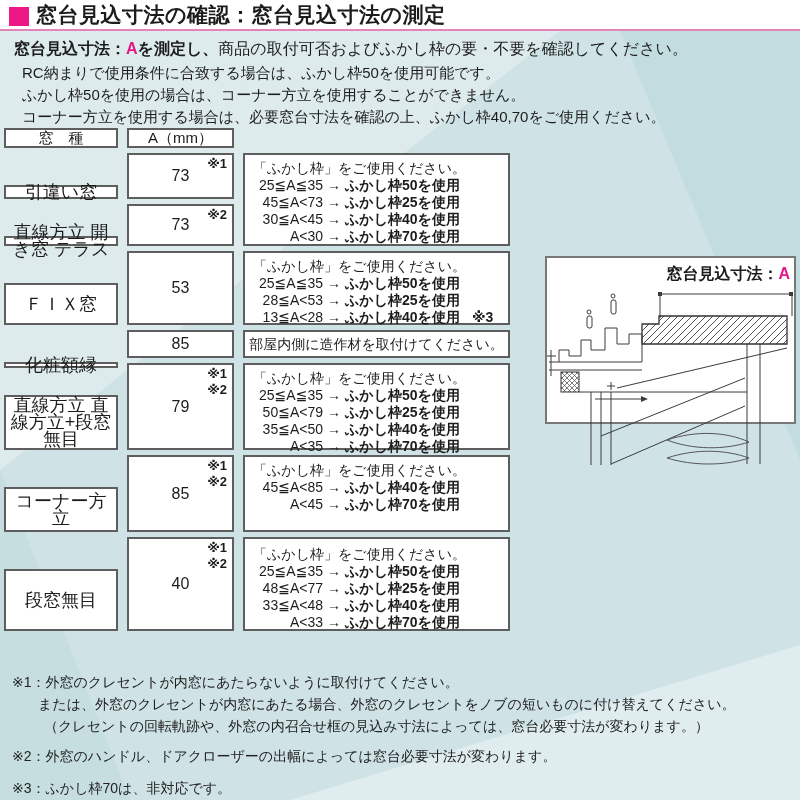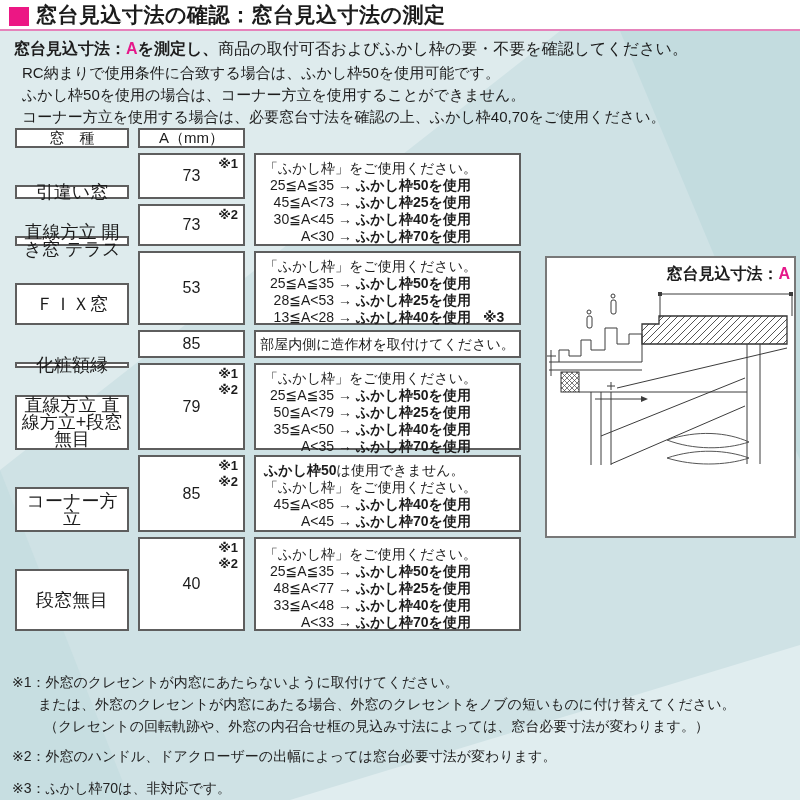--- a/index.html
+++ b/index.html
@@ -20,21 +20,21 @@
 
   
   .intro{position:absolute;left:14px;top:38px;font-size:15px;line-height:22px;}
   .intro .l1{font-size:16px;margin-bottom:2px;white-space:nowrap;}
   .b{font-weight:700;}
   .accent{color:#e5198a;font-weight:700;}
   .ind{margin-left:8px;white-space:nowrap;}
 
   
   .spec-table{
-    position:absolute;left:15px;top:128px;display:grid;
+    position:absolute;left:4px;top:128px;display:grid;
     grid-template-columns:114px 107px 267px;
     grid-template-rows:20px 46px 42px 74px 28px 87px 77px 94px;
     column-gap:9px;row-gap:5px;
   }
   .cell{background:#ffffff;border:2px solid #5e5e5e;box-sizing:border-box;position:relative;}
   .hc{display:flex;align-items:center;justify-content:center;font-size:15px;white-space:nowrap;}
   .tc{display:flex;align-items:center;justify-content:center;text-align:center;
       font-size:18px;line-height:17px;padding:1px 2px;margin-top:32px;}
   .ac{display:flex;align-items:center;justify-content:center;font-size:16px;}
   .marks{position:absolute;top:1px;right:5px;display:flex;flex-direction:column;
@@ -42,21 +42,21 @@
   .nc{font-size:14px;line-height:17px;padding:5px 6px 2px 8px;}
   .nline{white-space:nowrap;}
   .cond{display:flex;white-space:nowrap;}
   .cnd{width:70px;text-align:right;flex:none;}
   .arr{padding:0 4px;}
   .res{font-weight:700;}
   .sfx{font-weight:700;margin-left:12px;}
   .center-note{display:flex;align-items:center;justify-content:center;padding:0;}
 
   
-  .diagram{position:absolute;left:545px;top:256px;width:251px;height:282px;
+  .diagram{position:absolute;left:545px;top:256px;width:251px;height:168px;
            background:#ffffff;border:2px solid #787878;box-sizing:border-box;}
   .dlabel{position:absolute;top:6px;right:4px;font-size:16px;font-weight:700;white-space:nowrap;}
   .draw{position:absolute;left:0;top:0;}
 
   
   .footnotes{position:absolute;left:12px;top:671px;font-size:14px;line-height:22px;color:#222;}
   .fn-line{display:flex;white-space:nowrap;}
   .fn-label{flex:none;}
   .fn-cont2{padding-left:26px;white-space:nowrap;text-align:right;}
   .fn-cont3{padding-left:32px;white-space:nowrap;}
@@ -213,21 +213,20 @@
             <span class="res">ふかし枠40を使用</span>
           </div>
         <div class="cond">
             <span class="cnd">A&lt;35</span>
             <span class="arr">→</span>
             <span class="res">ふかし枠70を使用</span>
           </div>
       </div>
 
       <div class="cell nc" style="grid-row:7;grid-column:3">
-        <div class="nline"><span class="res">ふかし枠50</span><span>は使用できません。</span></div>
         <div class="nline">「ふかし枠」をご使用ください。</div>
         <div class="cond">
             <span class="cnd">45≦A&lt;85</span>
             <span class="arr">→</span>
             <span class="res">ふかし枠40を使用</span>
           </div>
         <div class="cond">
             <span class="cnd">A&lt;45</span>
             <span class="arr">→</span>
             <span class="res">ふかし枠70を使用</span>

